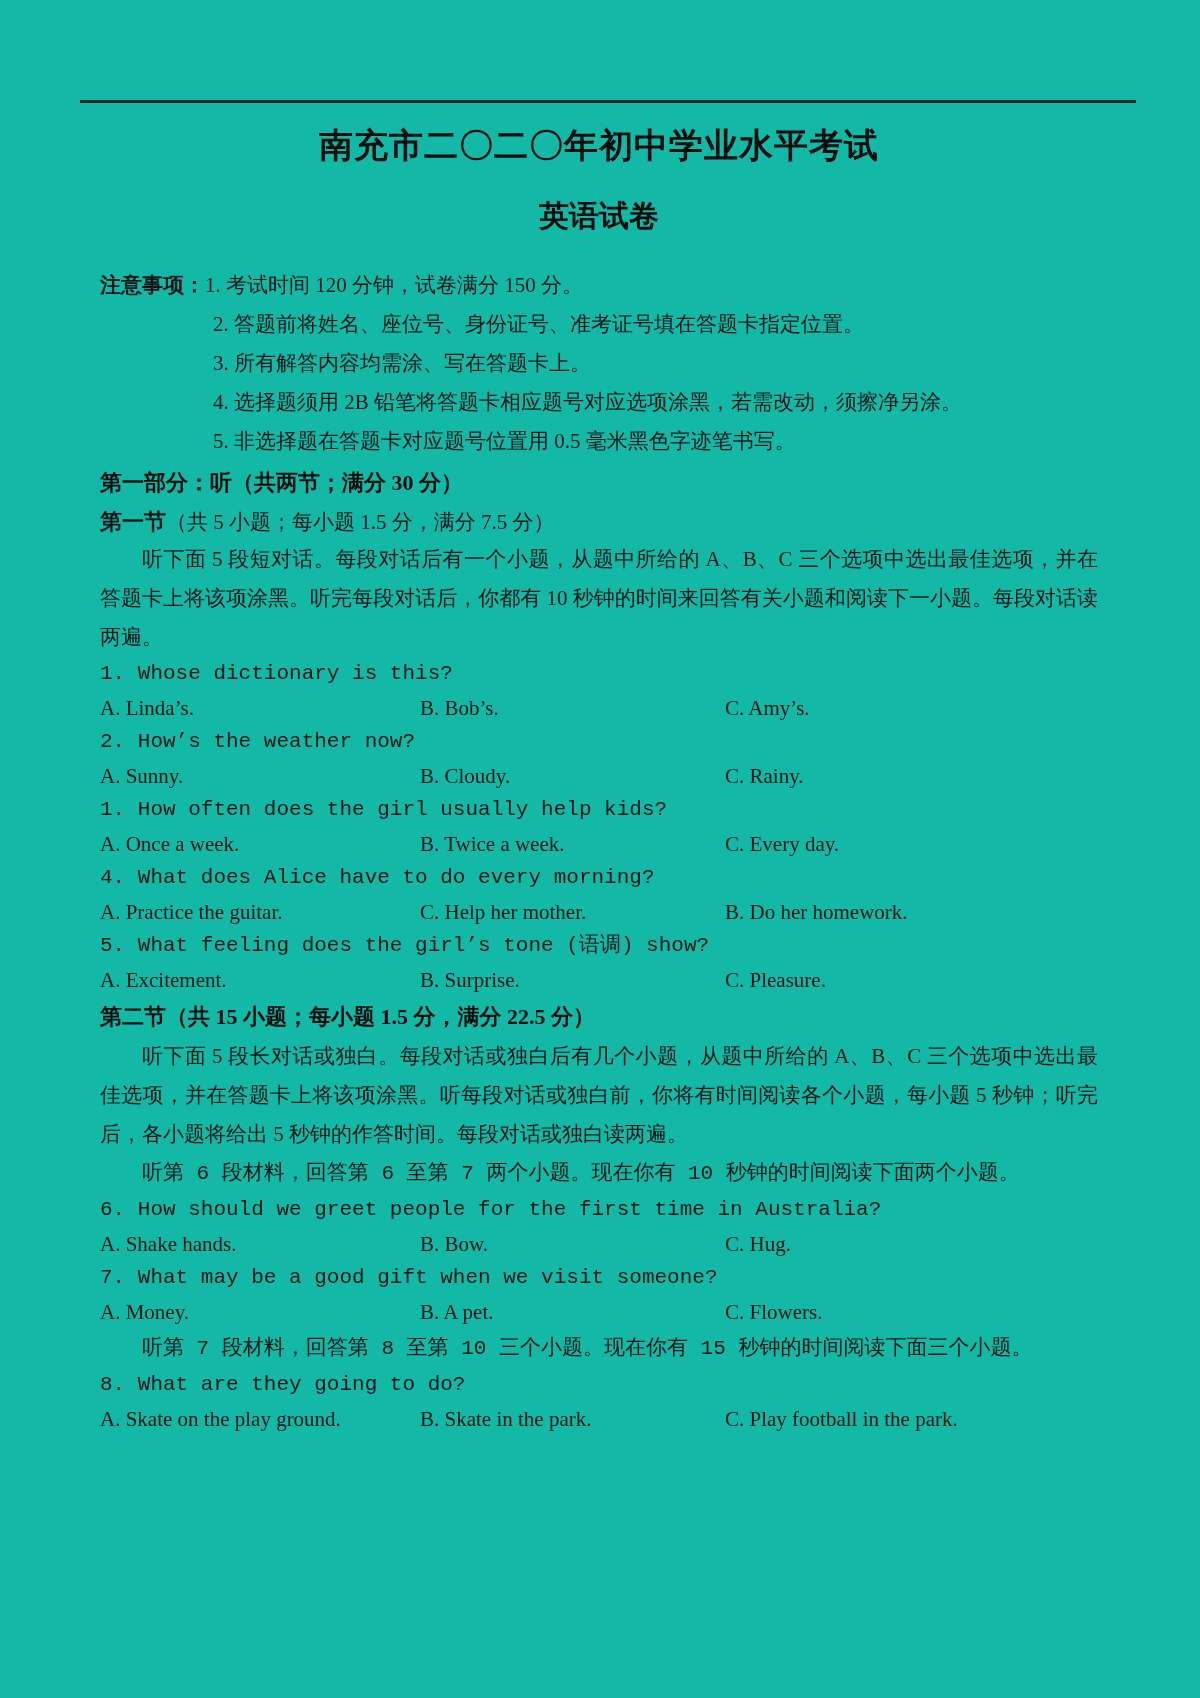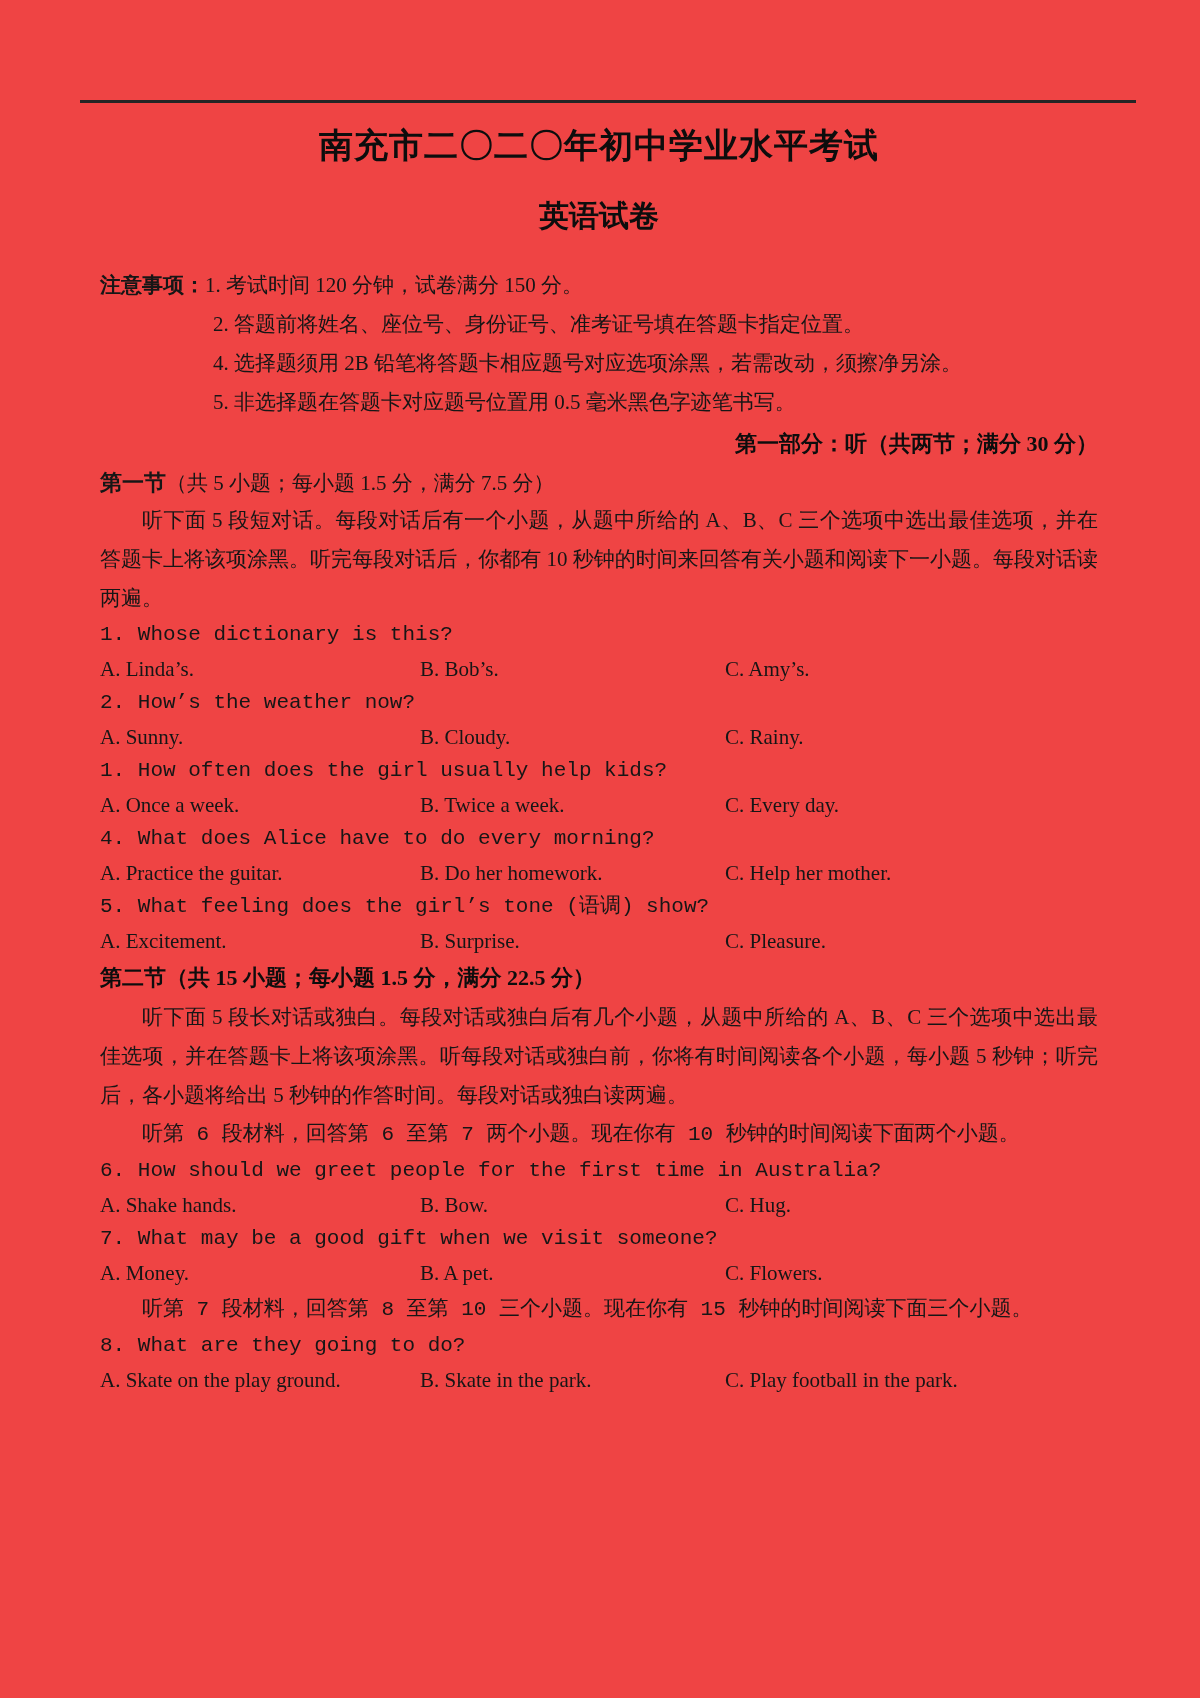--- a/index.html
+++ b/index.html
@@ -3,21 +3,21 @@
 <meta charset="utf-8">
 <style>
   * { margin:0; padding:0; box-sizing:border-box; }
   html,body { background:#ffffff; }
   body {
     width:1200px; height:1698px;
     font-family:"Liberation Serif","DejaVu Serif",serif;
     color:#161616;
     overflow:hidden;
   }
-  .page { position:relative; width:1200px; height:1698px; background:#ef4444; }
+  .page { position:relative; width:1200px; height:1698px; background:#14b8a6; }
   .top-rule {
     position:absolute; left:80px; top:100px;
     width:1056px; height:3px; background:#252525;
   }
   .content { position:absolute; left:100px; top:0; width:998px; font-size:21px; }
 
   .h-title {
     margin-top:122px; text-align:center;
     font-size:34px; font-weight:700; line-height:48px; color:#0d0d0d;
     letter-spacing:1px;
@@ -27,21 +27,21 @@
     font-size:30px; font-weight:700; line-height:44px; color:#0d0d0d;
   }
 
   .notice { margin-top:28px; }
   .notice-line { line-height:39px; }
   .notice-label { font-weight:700; }
   .notice-item-first { display:inline;margin-top:27px; }
   .notice-item-indent { margin-left:113px; line-height:39px; }
 
   .part-heading {
-    text-align:right; font-weight:700;
+    text-align:left; font-weight:700;
     font-size:22px; line-height:40px; margin-top:2px; color:#0d0d0d;
   }
   .section-line { line-height:36px; margin-top:1px; }
   .section-label { font-weight:700; font-size:22px; }
   .section-heading { font-weight:700; font-size:22px; line-height:40px; margin-top:0; color:#0d0d0d; }
 
   .para {
     text-align:justify; line-height:39px; text-indent:2em;
   }
   .note { line-height:39px; text-indent:2em;font-family:Liberation Mono, monospace; }
@@ -61,20 +61,21 @@
 
   <div class="content">
     <div class="h-title">南充市二〇二〇年初中学业水平考试</div>
     <div class="h-subtitle">英语试卷</div>
 
     <div class="notice">
       <div class="notice-line">
         <span class="notice-label">注意事项：</span><span class="notice-item-first">1. 考试时间 120 分钟，试卷满分 150 分。</span>
       </div>
       <div class="notice-item-indent">2. 答题前将姓名、座位号、身份证号、准考证号填在答题卡指定位置。</div>
+      <div class="notice-item-indent">3. 所有解答内容均需涂、写在答题卡上。</div>
       <div class="notice-item-indent">4. 选择题须用 2B 铅笔将答题卡相应题号对应选项涂黑，若需改动，须擦净另涂。</div>
       <div class="notice-item-indent">5. 非选择题在答题卡对应题号位置用 0.5 毫米黑色字迹笔书写。</div>
     </div>
 
     <div class="part-heading">第一部分：听（共两节；满分 30 分）</div>
 
     <div class="section-line">
       <span class="section-label">第一节</span><span>（共 5 小题；每小题 1.5 分，满分 7.5 分）</span>
     </div>
 
@@ -95,22 +96,22 @@
       </div>
       <div class="q-line">1. How often does the girl usually help kids?</div>
       <div class="opt-row">
         <span class="opt">A. Once a week.</span>
         <span class="opt">B. Twice a week.</span>
         <span class="opt">C. Every day.</span>
       </div>
       <div class="q-line">4. What does Alice have to do every morning?</div>
       <div class="opt-row">
         <span class="opt">A. Practice the guitar.</span>
+        <span class="opt">C. Help her mother.</span>
         <span class="opt">B. Do her homework.</span>
-        <span class="opt">C. Help her mother.</span>
       </div>
       <div class="q-line">5. What feeling does the girl’s tone (语调) show?</div>
       <div class="opt-row">
         <span class="opt">A. Excitement.</span>
         <span class="opt">B. Surprise.</span>
         <span class="opt">C. Pleasure.</span>
       </div>
     </div>
 
     <div class="section-heading">第二节（共 15 小题；每小题 1.5 分，满分 22.5 分）</div>

